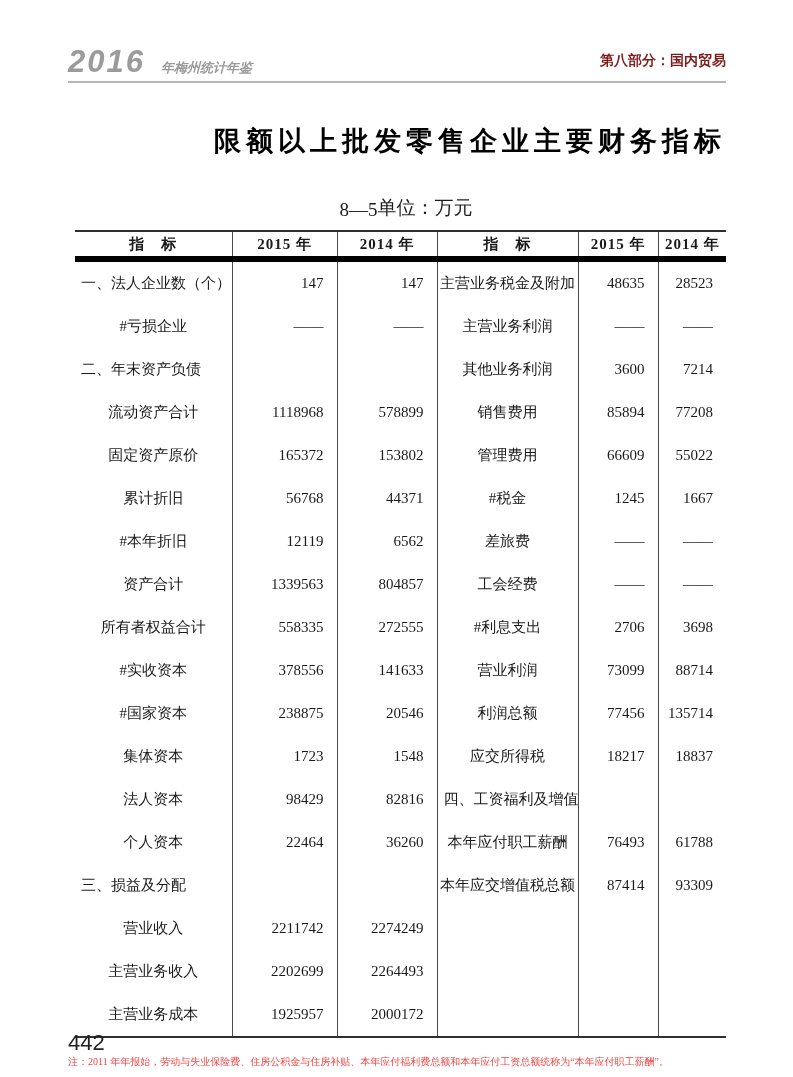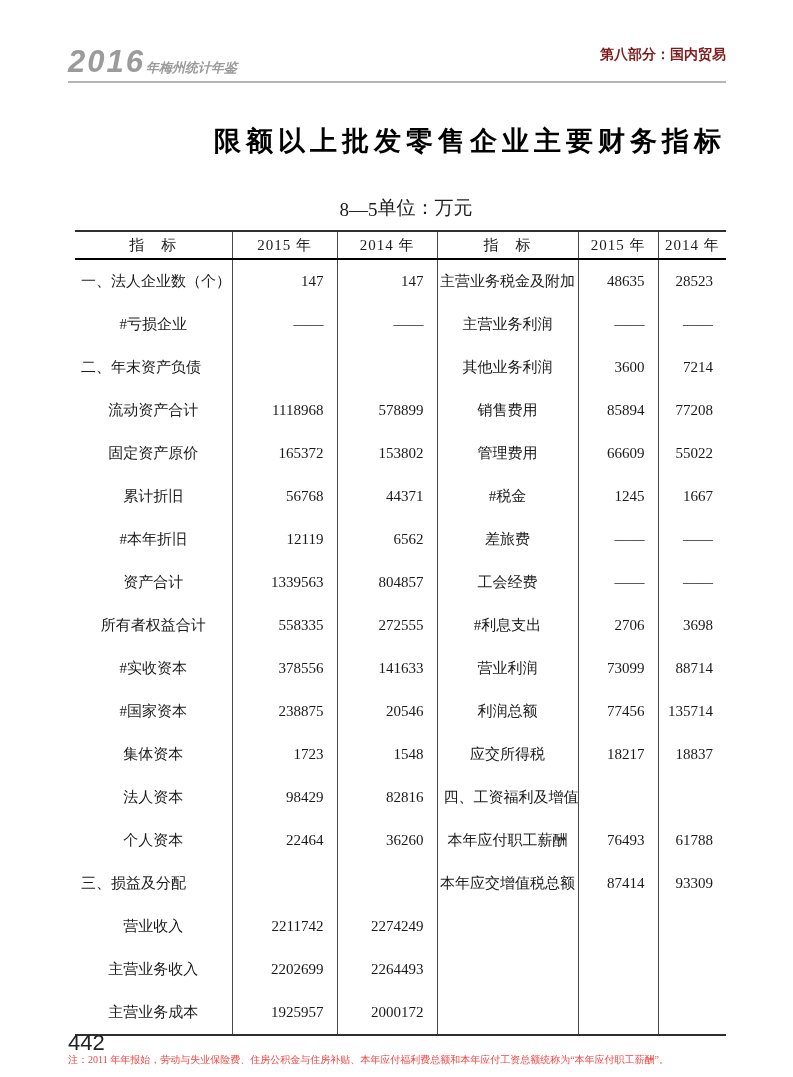--- a/index.html
+++ b/index.html
@@ -13,39 +13,39 @@
     font-family: "Liberation Serif", "DejaVu Serif", serif;
     color: #1a1a1a;
     overflow: hidden;
   }
   .content { padding: 46px 67px 0 68px; }
 
   
   .header-bar {
     display: flex;
     justify-content: space-between;
-    align-items: flex-start;
+    align-items: center;
   }
   .logo-group { display: flex; align-items: baseline; }
   .logo-year {
     font-family: "Liberation Sans", "DejaVu Sans", sans-serif;
     font-size: 31px;
     font-weight: 900;
     font-style: italic;
     letter-spacing: 2px;
     color: #9b9b9b;
     line-height: 1;
   }
   .logo-sub {
     font-family: "Liberation Sans", "DejaVu Sans", sans-serif;
     font-size: 13px;
     font-weight: 700;
     font-style: italic;
     color: #9b9b9b;
-    margin-left: 1px;
+    margin-left: 16px;
   }
   .section-label {
     font-family: "Liberation Sans", "DejaVu Sans", sans-serif;
     font-size: 14px;
     font-weight: 700;
     color: #7f1d1d;
     padding-bottom: 2px;
   }
   .header-rule { height: 2px; background: #b5b5b5; margin-top: 4px; }
 
@@ -76,24 +76,24 @@
     margin-left: 7px;
     width: 651px;
     border-collapse: collapse;
     table-layout: fixed;
     border-top: 2px solid #2f2f2f;
     border-bottom: 2px solid #2f2f2f;
     font-size: 15px;
   }
   table.stat th {
     height: 28px;
-    font-weight: 400;
+    font-weight: 700;
     text-align: center;
     vertical-align: middle;
-    border-bottom: 2px solid #000000;
+    border-bottom: 6px solid #000000;
     letter-spacing: 1px;
   }
   table.stat td {
     height: 37.5px;
     vertical-align: middle;
     white-space: nowrap;
     overflow: hidden;
   }
   td.ind { text-align: center; padding: 12px 2px; }
   td.ind.sec { text-align: left; padding-left: 6px; }

